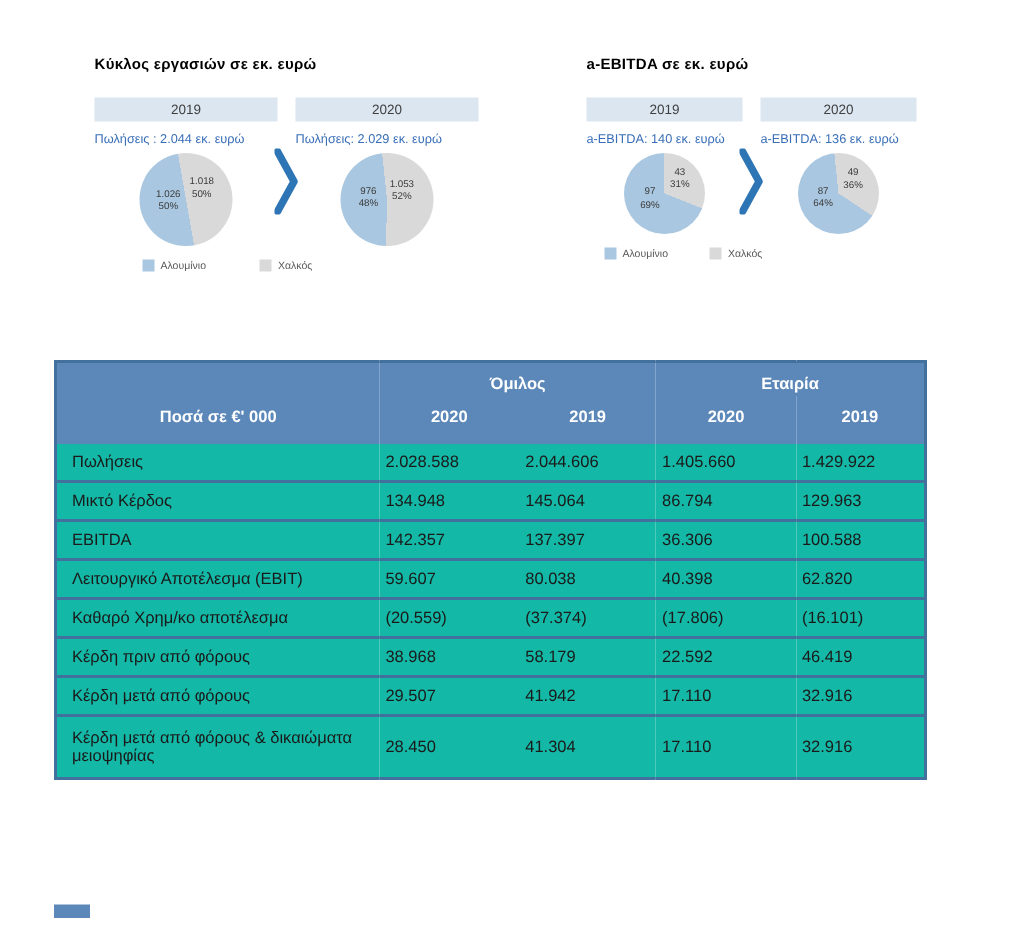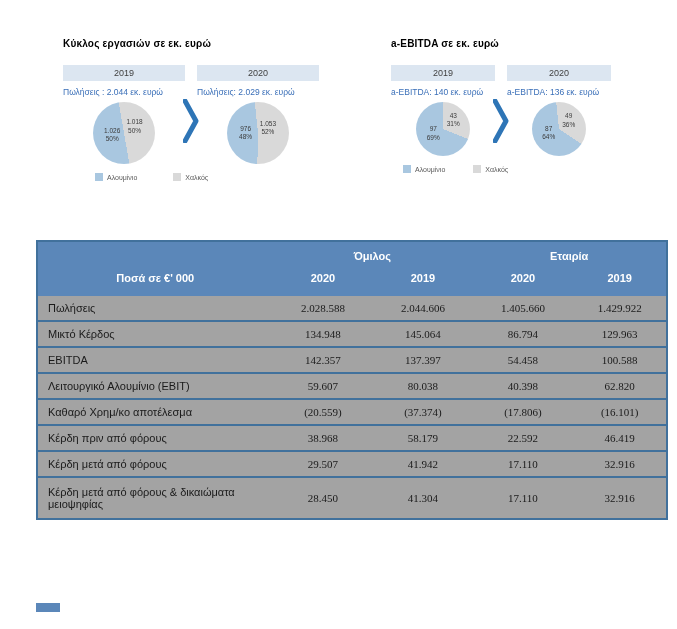--- a/index.html
+++ b/index.html
@@ -32,30 +32,30 @@
   .lb2b{left:31%;top:57%;} .lb2g{left:68%;top:34%;}
   .chevron{position:absolute;left:50%;transform:translateX(-50%);top:34px;}
   .legend{display:flex;margin-top:9px;font-size:7px;color:#595959;align-items:center;}
   .chart-a .legend{margin-left:32px;gap:36px;}
   .chart-b .legend{margin-left:12px;gap:28px;}
   .li{display:inline-flex;align-items:center;gap:4px;}
   .sw{width:8px;height:8px;display:inline-block;}
   .sw-blue{background:#a9c7e0;} .sw-gray{background:#d9d9d9;}
 
   
-  .fin-table{position:absolute;left:36px;top:240px;width:632px;border-collapse:collapse;
+  .fin-table{position:absolute;left:36px;top:240px;width:582px;border-collapse:collapse;
              font-size:11px;color:#1a1a1a;border:2px solid #41719c;}
   .fin-table col.c0{width:219px;} .fin-table col.c1{width:94px;}
   .fin-table col.c2{width:92px;} .fin-table col.c3{width:94px;} .fin-table col.c4{width:87px;}
   .fin-table thead th{background:#5b87b9;color:#fff;font-weight:bold;font-size:11px;border:none;}
   .fin-table thead tr.gh th{padding:8px 0 2px;}
   .fin-table thead tr.ch th{padding:8px 0 12px;}
-  .fin-table tbody td{border-bottom:2px solid #41719c;padding:6px 4px;background:#a3a3a3;}
+  .fin-table tbody td{border-bottom:2px solid #41719c;padding:6px 4px;background:#14b8a6;}
   .fin-table td.lc{padding-left:10px;text-align:left;}
-  .fin-table td.nc{text-align:center;font-family:Liberation Serif, serif;}
+  .fin-table td.nc{text-align:left;}
   .fin-table tbody tr.tall td{padding-top:8px;padding-bottom:8px;}
   .fragment{position:absolute;left:36px;top:603px;width:24px;height:9px;background:#5b87b9;}
 </style>
 </head>
 <body>
 
 <div class="page">
 
   <section class="chart chart-a">
     <h2>Κύκλος εργασιών σε εκ. ευρώ</h2>
@@ -185,25 +185,25 @@
         <td class="lc">Μικτό Κέρδος</td>
         <td class="nc">134.948</td>
         <td class="nc">145.064</td>
         <td class="nc">86.794</td>
         <td class="nc">129.963</td>
       </tr>
       <tr>
         <td class="lc">EBITDA</td>
         <td class="nc">142.357</td>
         <td class="nc">137.397</td>
-        <td class="nc">54.458</td>
+        <td class="nc">36.306</td>
         <td class="nc">100.588</td>
       </tr>
       <tr>
-        <td class="lc">Λειτουργικό Αλουμίνιο (EBIT)</td>
+        <td class="lc">Λειτουργικό Αποτέλεσμα (EBIT)</td>
         <td class="nc">59.607</td>
         <td class="nc">80.038</td>
         <td class="nc">40.398</td>
         <td class="nc">62.820</td>
       </tr>
       <tr>
         <td class="lc">Καθαρό Χρημ/κο αποτέλεσμα</td>
         <td class="nc">(20.559)</td>
         <td class="nc">(37.374)</td>
         <td class="nc">(17.806)</td>

